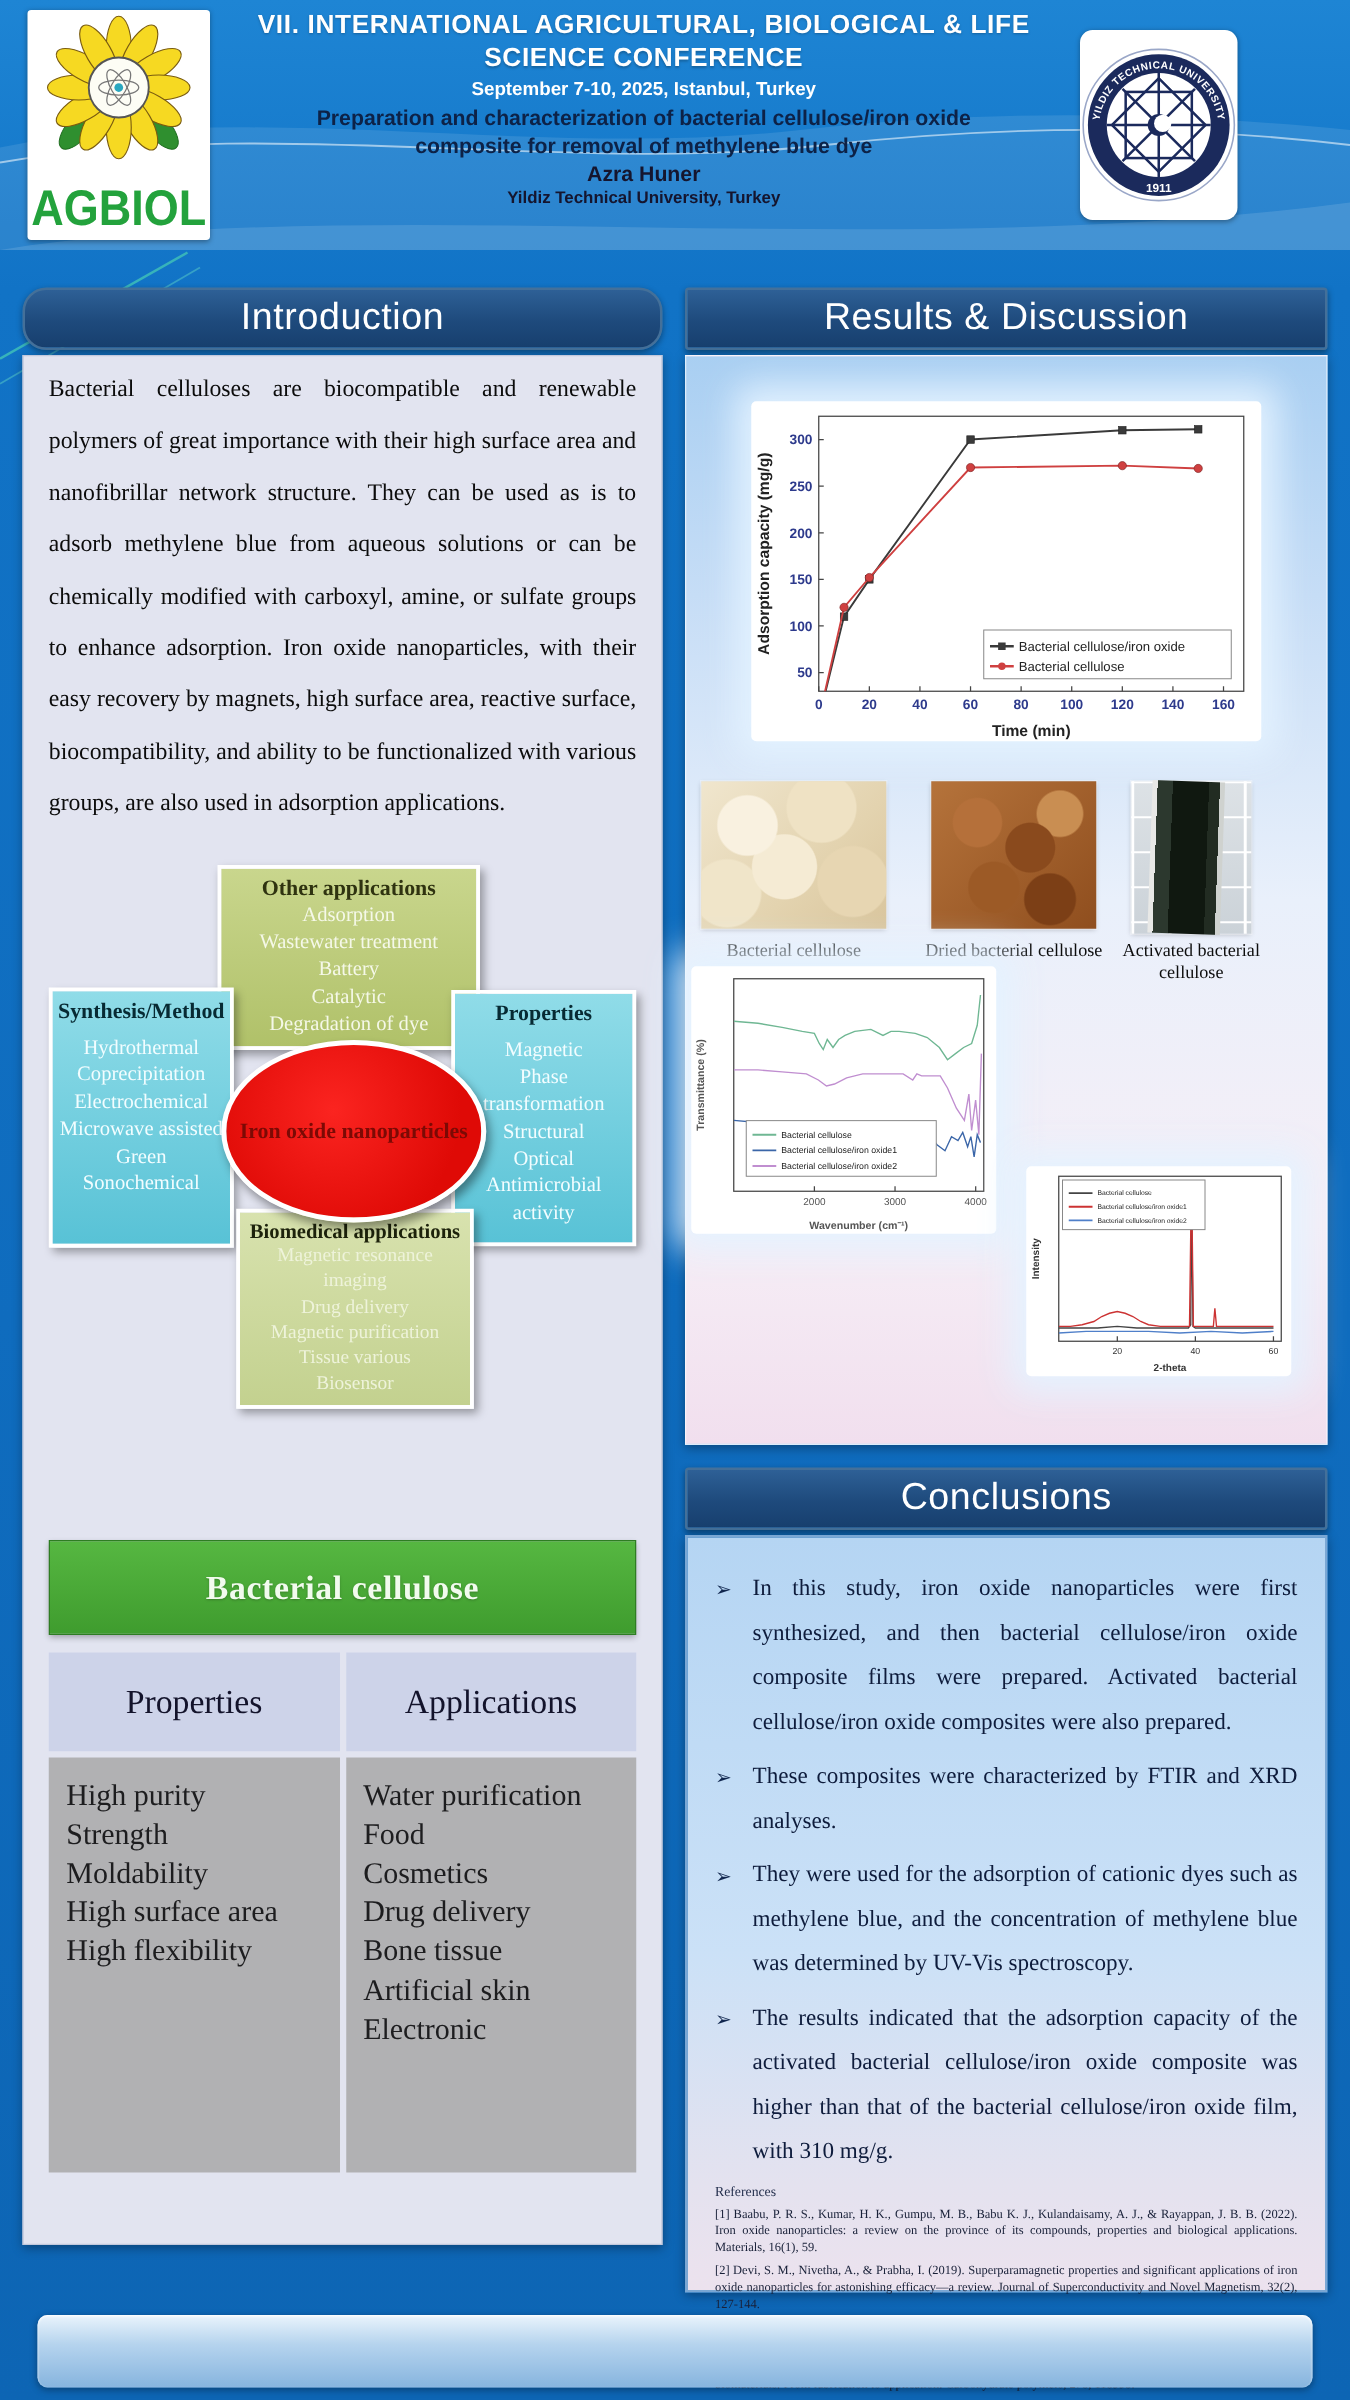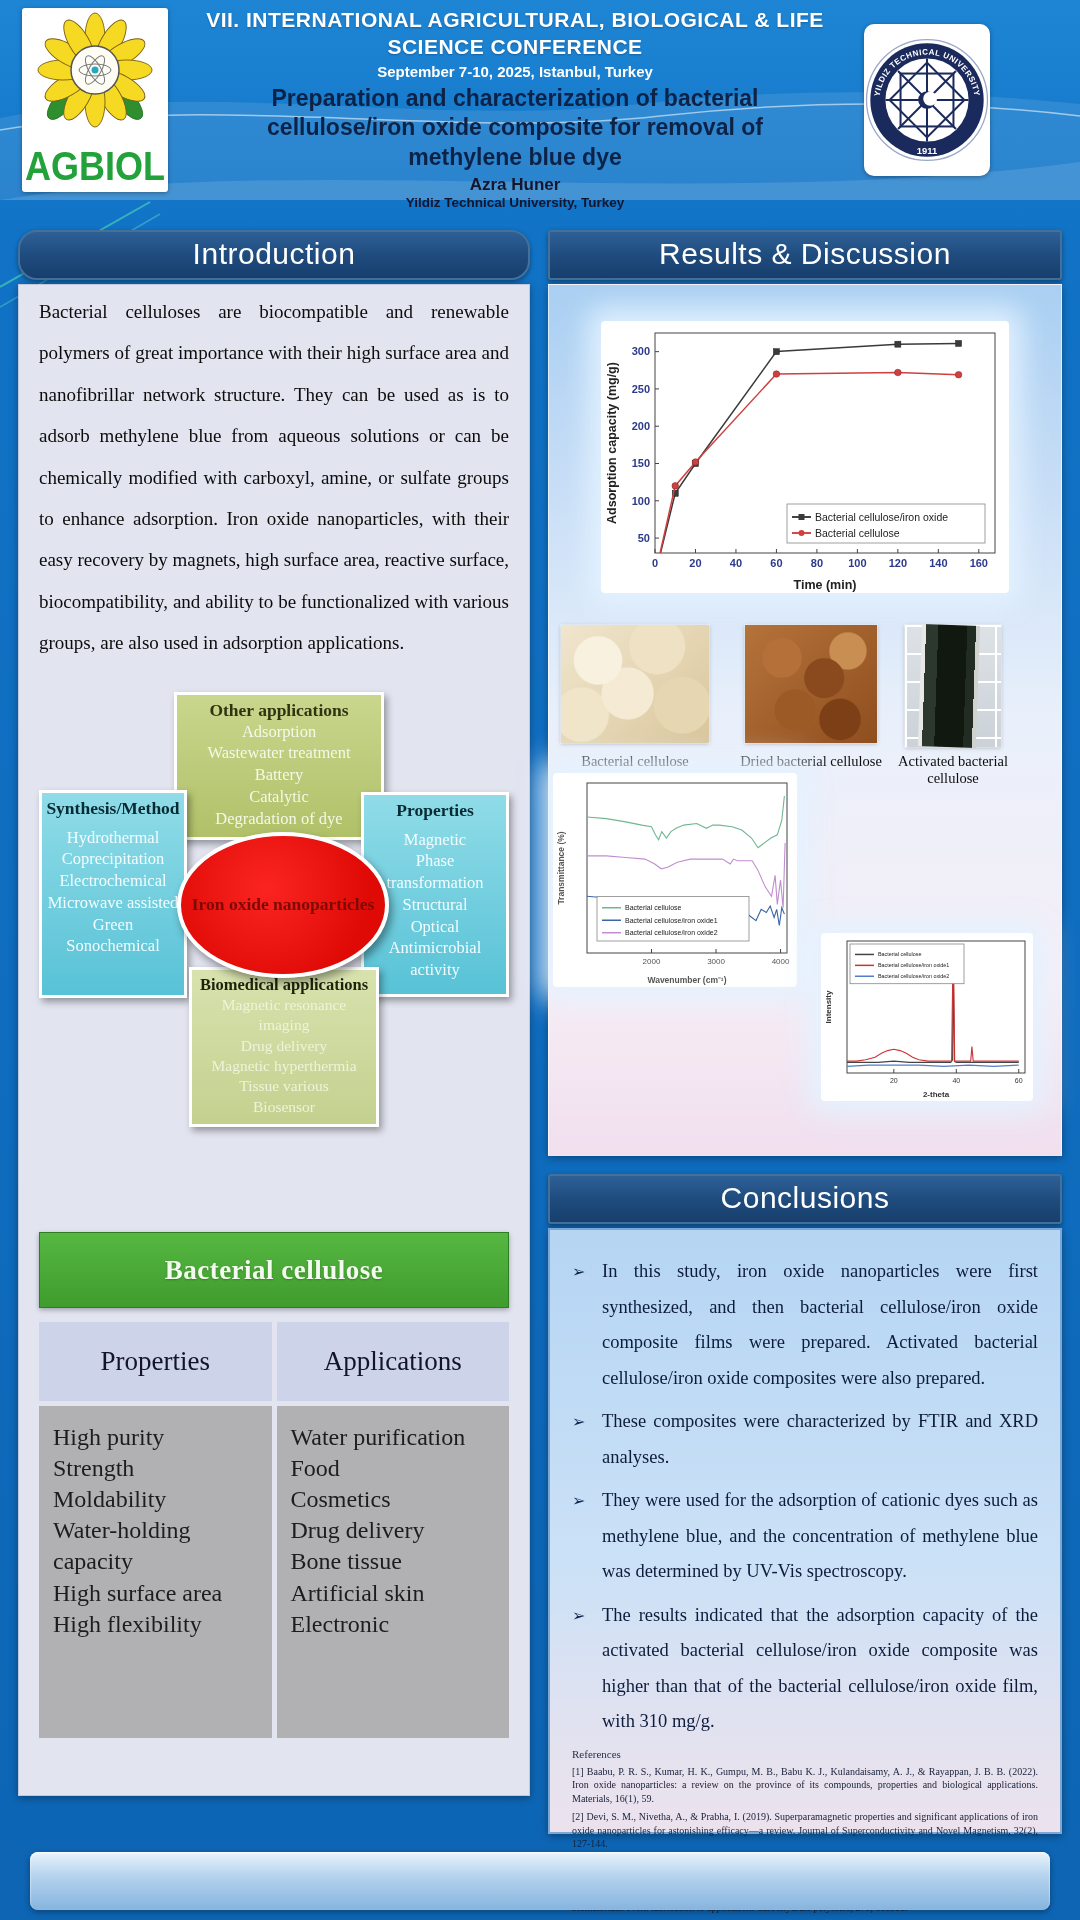--- a/index.html
+++ b/index.html
@@ -12,21 +12,21 @@
 
   
   #header{position:absolute;left:0;top:0;width:1080px;height:200px;}
   #header-waves{position:absolute;left:0;top:0;width:1080px;height:200px;}
   .logo-box{position:absolute;background:#fff;box-shadow:0 1px 4px rgba(0,0,0,.35);}
   #agbiol-box{left:22px;top:8px;width:146px;height:184px;border-radius:3px;}
   #ytu-box{left:864px;top:24px;width:126px;height:152px;border-radius:10px;}
   #head-center{position:absolute;left:180px;top:6px;width:670px;text-align:center;}
   .conf-line{color:#ffffff;font-size:21px;font-weight:bold;letter-spacing:.5px;line-height:1.3;text-shadow:0 1px 2px rgba(0,0,0,.25);}
   .date-line{color:#ffffff;font-size:15px;font-weight:bold;margin-top:2px;}
-  .poster-title{width:600px;margin:4px auto 0;color:#0d2247;font-size:23px;font-weight:bold;line-height:1.3;}
+  .poster-title{width:600px;margin:4px auto 0;color:#0d2247;font-size:17px;font-weight:bold;line-height:1.3;}
   .author{color:#15152e;font-size:17px;font-weight:bold;margin-top:2px;}
   .affil{color:#15152e;font-size:13.5px;font-weight:bold;}
 
   
   .section-bar{
     position:absolute;height:50px;box-sizing:border-box;
     background:linear-gradient(180deg,#2e6096 0%,#1e4a7c 55%,#173f6e 100%);
     border:2px solid #447099;border-radius:3px;
     color:#fff;font-size:30px;text-align:center;line-height:44px;letter-spacing:.5px;
     box-shadow:0 2px 5px rgba(0,0,0,.4);
@@ -257,41 +257,40 @@
       <div class="ditem">Magnetic</div>
       <div class="ditem">Phase transformation</div>
       <div class="ditem">Structural</div>
       <div class="ditem">Optical</div>
       <div class="ditem">Antimicrobial activity</div>
     </div>
     <div id="dbox-bottom" class="dbox green-box2">
       <div class="dtitle">Biomedical applications</div>
       <div class="ditem">Magnetic resonance imaging</div>
       <div class="ditem">Drug delivery</div>
-      <div class="ditem">Magnetic hyperthermia</div>
+      <div class="ditem">Magnetic purification</div>
       <div class="ditem">Tissue various</div>
       <div class="ditem">Biosensor</div>
     </div>
     <div id="d-ellipse">
       <span>Iron oxide nanoparticles</span>
     </div>
   </div>
 
   <div id="bc-banner">
     <span>Bacterial cellulose</span>
   </div>
 
   <div id="bc-table">
     <div class="bc-th">Properties</div>
     <div class="bc-th">Applications</div>
     <div class="bc-td">
       <div>High purity</div>
       <div>Strength</div>
       <div>Moldability</div>
-      <div>Water-holding capacity</div>
       <div>High surface area</div>
       <div>High flexibility</div>
     </div>
     <div class="bc-td">
       <div>Water purification</div>
       <div>Food</div>
       <div>Cosmetics</div>
       <div>Drug delivery</div>
       <div>Bone tissue</div>
       <div>Artificial skin</div>

